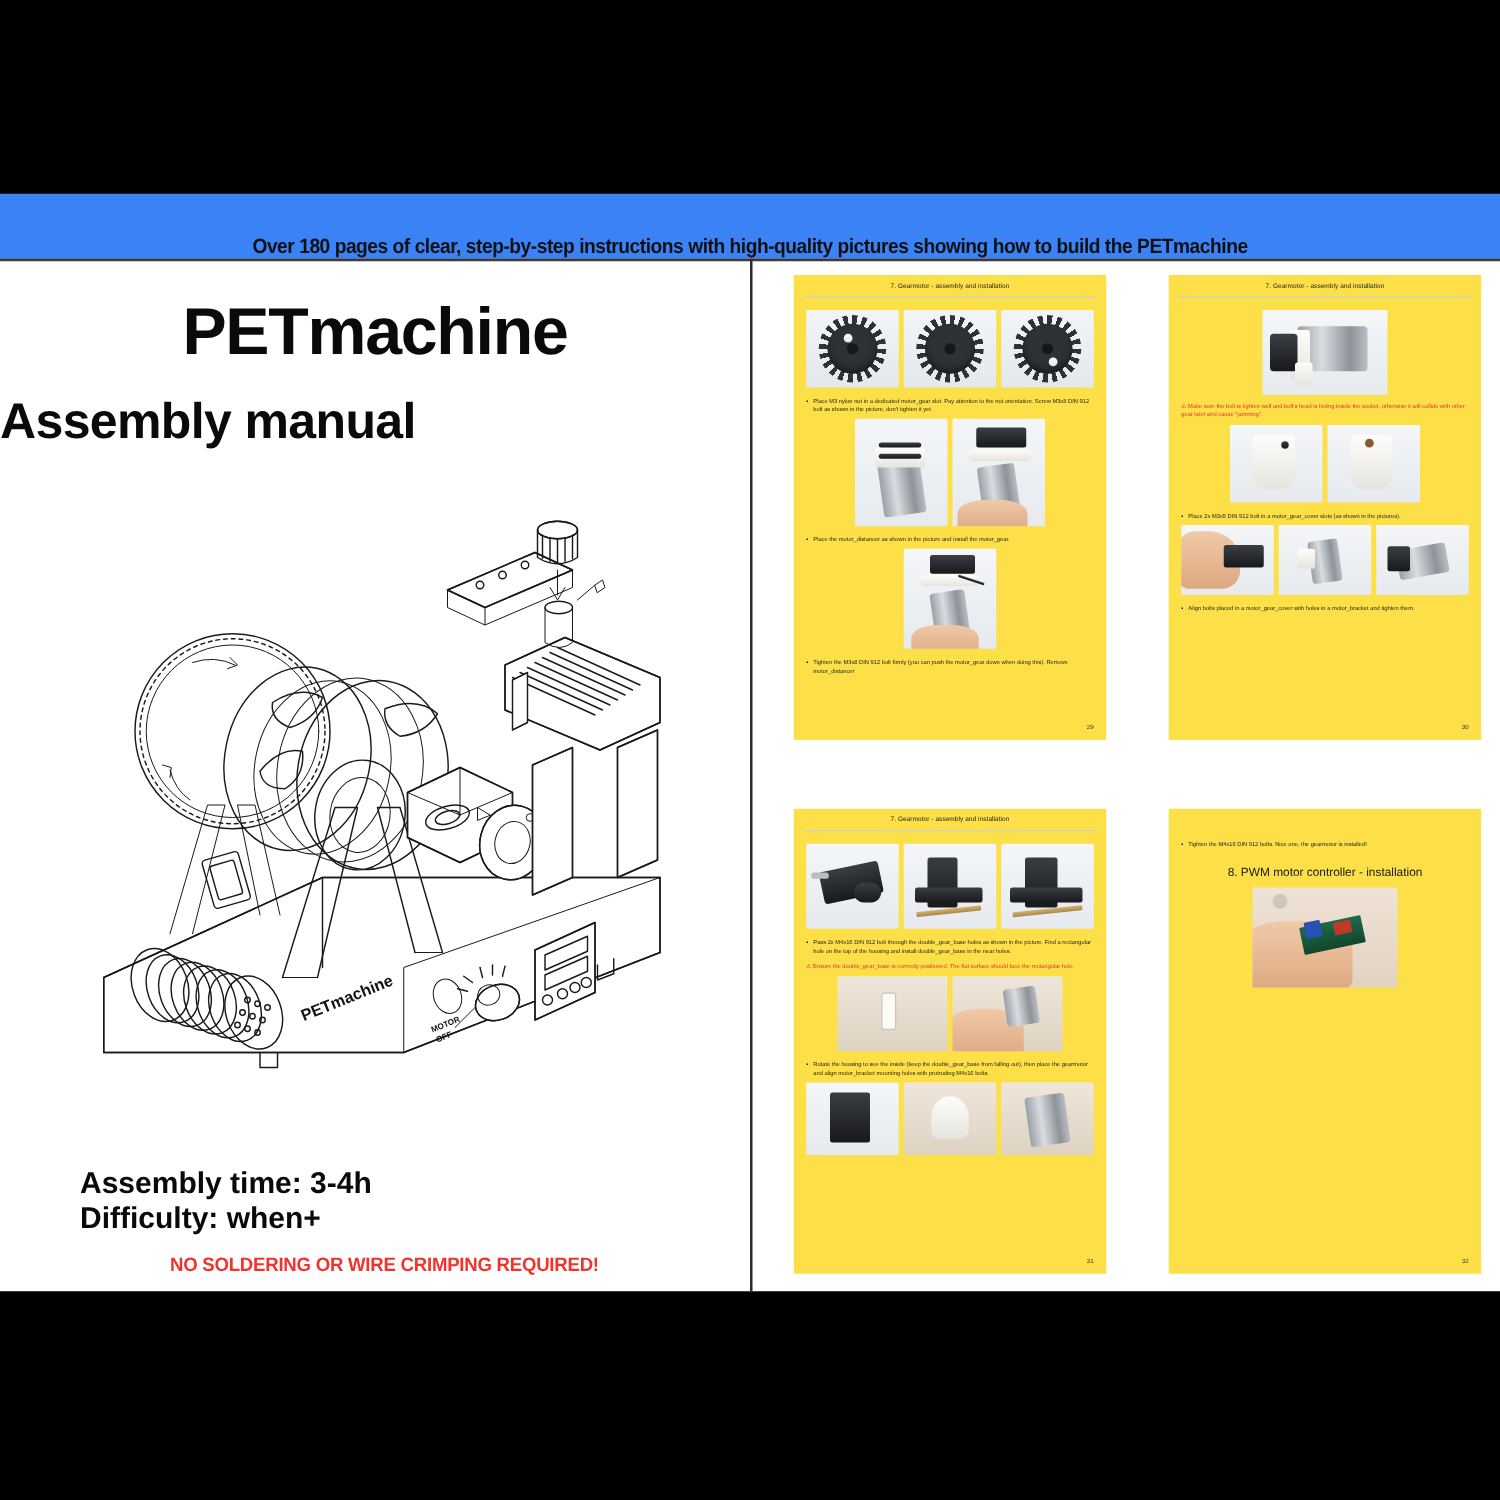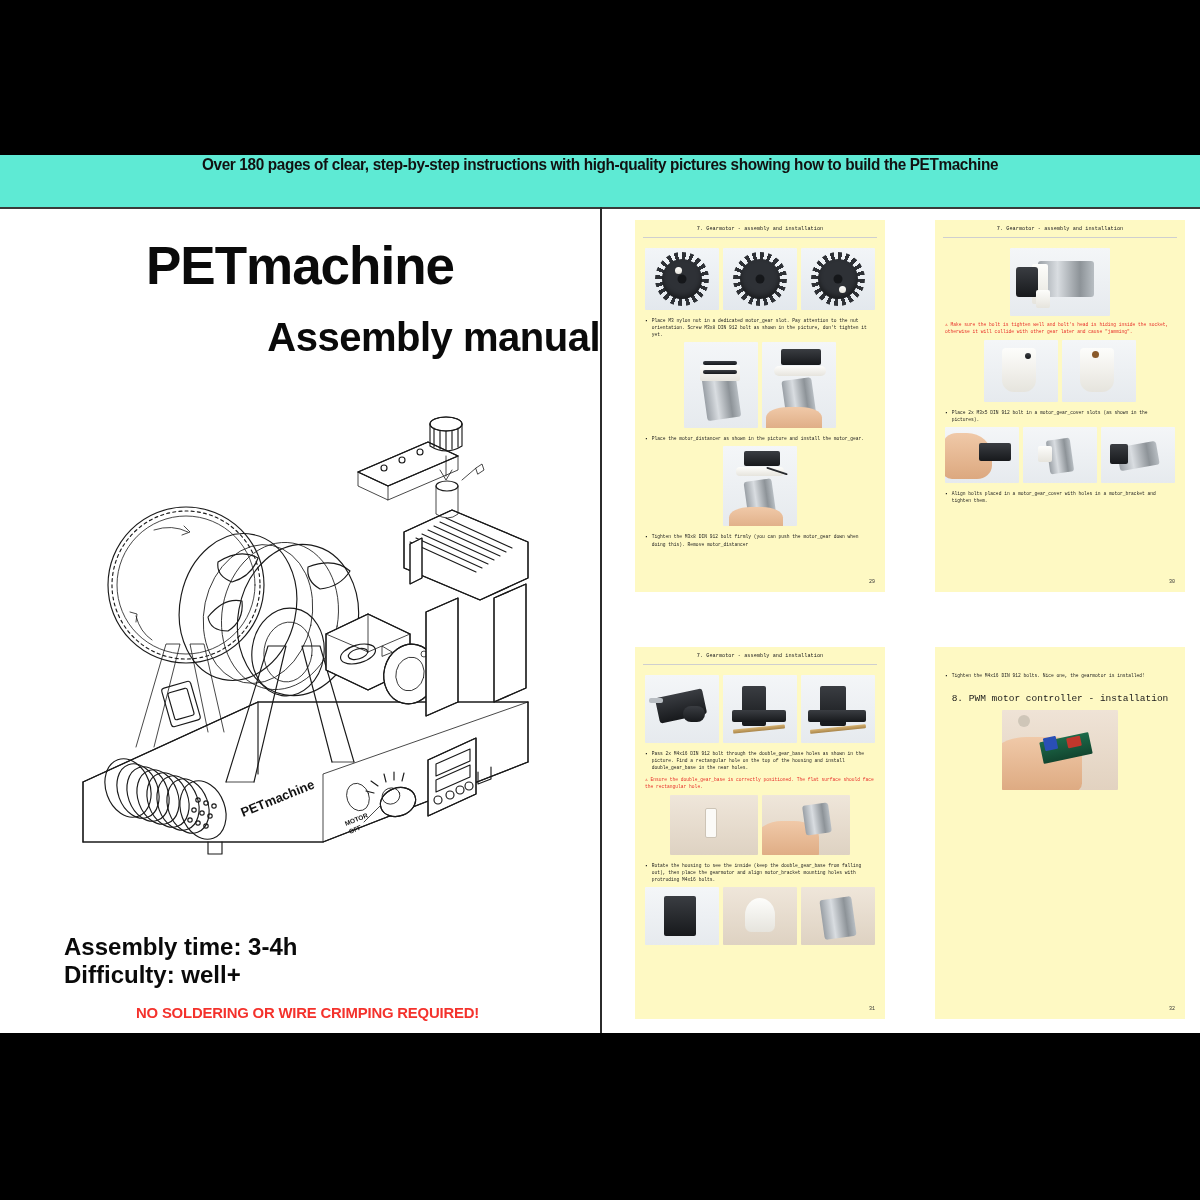--- a/index.html
+++ b/index.html
@@ -7,21 +7,21 @@
   html, body {
     width: 1200px; height: 1200px;
     background: #000; overflow: hidden;
     font-family: "Liberation Sans", sans-serif;
   }
   .stage { position: relative; width: 1200px; height: 1200px; background: #000; }
 
   
   .banner {
     position: absolute; left: 0; top: 155px; width: 1200px; height: 52px;
-    background: #5eead4; display: flex; align-items: flex-start; justify-content: center;
+    background: #3b82f6; display: flex; align-items: flex-end; justify-content: center;
   }
   .banner-text {
     font-family: "Liberation Sans", sans-serif;
     font-weight: bold; font-size: 16.5px; color: #111;
     letter-spacing: -0.4px; white-space: nowrap;
     transform: scaleX(0.93); transform-origin: center;
   }
 
   
   .sheet {
@@ -31,43 +31,43 @@
   .sheet-topline { position: absolute; left: 0; top: 0; width: 1200px; height: 2px; background: #3a3a3a; }
   .spine { position: absolute; left: 600px; top: 0px; width: 2px; height: 826px; background: #2b2b2b; }
 
   
   .left-page { position: absolute; left: 0; top: 0; width: 600px; height: 826px; }
   .title-main {
     position: absolute; left: 0; top: 28px; width: 600px; text-align: center;
     font-size: 53px; font-weight: bold; color: #0a0a0a; letter-spacing: -1px;
   }
   .title-sub {
-    position: absolute; left: 0; top: 108px; width: 600px; text-align: right;
+    position: absolute; left: 0; top: 108px; width: 600px; text-align: left;
     font-size: 40px; font-weight: bold; color: #0a0a0a; letter-spacing: -0.5px;
   }
   .spec-time {
     position: absolute; left: 64px; top: 698px;
     font-size: 24px; font-weight: bold; color: #0a0a0a; margin-top: 28px;
   }
   .spec-diff {
     position: absolute; left: 64px; top: 754px;
     font-size: 24px; font-weight: bold; color: #0a0a0a;
   }
   .spec-note {
     position: absolute; left: 136px; top: 797px;
     font-size: 15.5px; font-weight: bold; color: #f4322c; letter-spacing: -0.2px;
     transform: scaleX(0.96); transform-origin: left center;
   }
   .machine-art { position: absolute; left: 58px; top: 195px; width: 500px; height: 470px; }
 
   
   .right-page { position: absolute; left: 602px; top: 0; width: 598px; height: 826px; }
   .mini {
-    position: absolute; background: #fef9c3; overflow: hidden;
-    font-family: Liberation Mono, monospace;
+    position: absolute; background: #fde047; overflow: hidden;
+    font-family: Liberation Sans, sans-serif;
   }
   .mini-29 { left: 33px;  top: 13px;  width: 250px; height: 372px; }
   .mini-30 { left: 333px; top: 13px;  width: 250px; height: 372px; }
   .mini-31 { left: 33px;  top: 440px; width: 250px; height: 372px; }
   .mini-32 { left: 333px; top: 440px; width: 250px; height: 372px; }
 
   .mini-head {
     text-align: center; font-size: 5.2px; color: #222; padding-top: 6px;
     letter-spacing: 0.05px;
   }
@@ -336,21 +336,21 @@
             <circle cx="411" cy="384" r="4"></circle>
           </g>
         </g>
 
         <text x="185" y="415" font-size="13" font-weight="bold" font-family="Liberation Sans, sans-serif" transform="rotate(-22 185 415)">PETmachine</text>
         <text x="288" y="424" font-size="6.5" font-weight="bold" font-family="Liberation Sans, sans-serif" transform="rotate(-22 288 424)">MOTOR</text>
         <text x="292" y="432" font-size="6.5" font-weight="bold" font-family="Liberation Sans, sans-serif" transform="rotate(-22 292 432)">OFF</text>
       </svg>
 
       <div class="spec-time">Assembly time: 3-4h</div>
-      <div class="spec-diff">Difficulty: well+</div>
+      <div class="spec-diff">Difficulty: when+</div>
       <div class="spec-note">NO SOLDERING OR WIRE CRIMPING REQUIRED!</div>
     </div>
 
     <div class="right-page">
 
       <div class="mini mini-29">
         <div class="mini-head">7. Gearmotor - assembly and installation</div>
         <div class="mini-rule"></div>
         <div class="mini-body">
 

